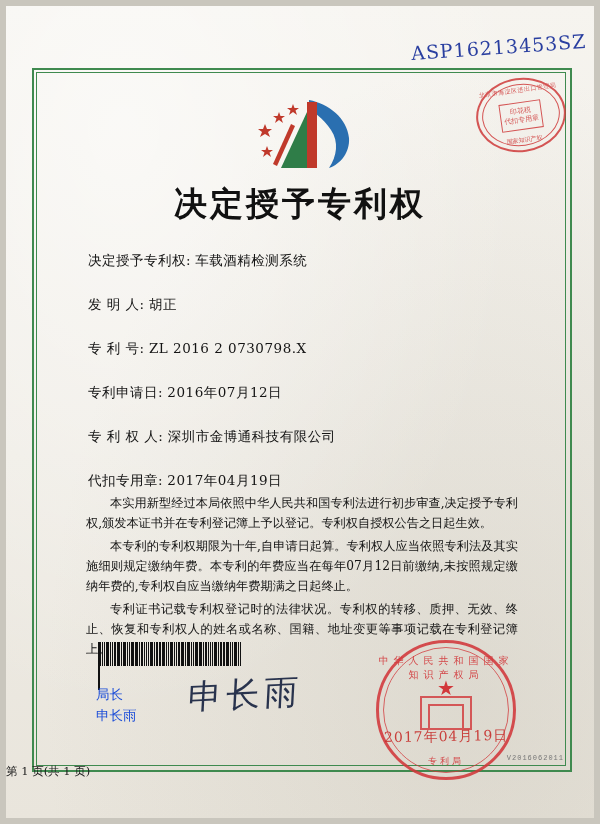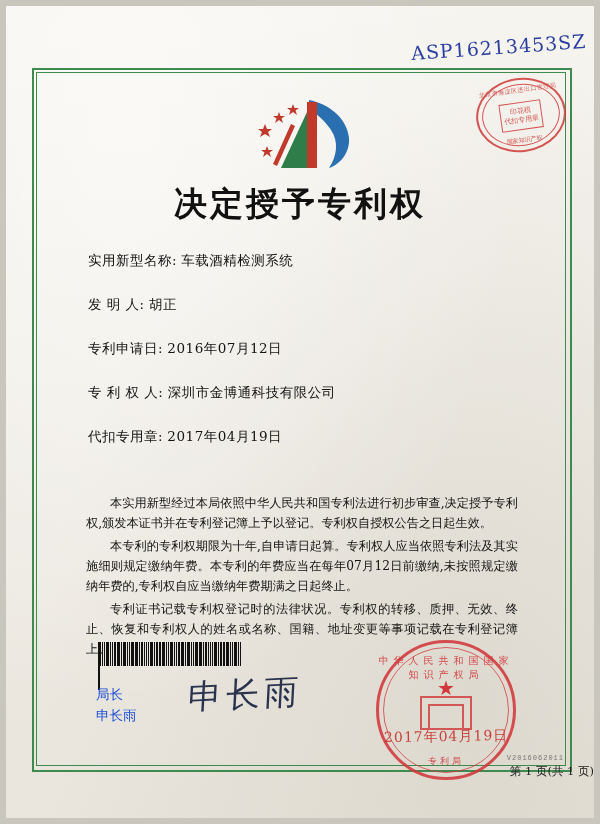--- a/index.html
+++ b/index.html
@@ -291,21 +291,21 @@
     font-size: 14px;
     letter-spacing: 1px;
     transform: rotate(-1deg);
     opacity: 0.92;
   }
 
   .page-footer {
     position: absolute;
     width: 100%;
     top: 758px;
-    text-align: right;
+    text-align: left;
     font-family: "DejaVu Serif", "Liberation Serif", serif;
     font-size: 11.5px;
     color: #222;
   }
   .corner-code {
     position: absolute;
     right: 30px;
     top: 748px;
     font-family: Liberation Mono, monospace;
     font-size: 7px;
@@ -345,26 +345,30 @@
       <polygon points="28,18 29.5,22 34,22 30.5,24.5 32,29 28,26 24,29 25.5,24.5 22,22 26.5,22"></polygon>
       <polygon points="42,10 43.5,14 48,14 44.5,16.5 46,21 42,18 38,21 39.5,16.5 36,14 40.5,14"></polygon>
       <polygon points="16,52 17.5,56 22,56 18.5,58.5 20,63 16,60 12,63 13.5,58.5 10,56 14.5,56"></polygon>
     </g>
   </svg>
 
   <div class="title">决定授予专利权</div>
 
   <div class="fields">
     <div class="field">
-      <span class="lbl">实用新型名称:</span>
+      <span class="lbl">决定授予专利权:</span>
       <span class="val">车载酒精检测系统</span>
     </div>
     <div class="field">
       <span class="lbl">发 明 人:</span>
       <span class="val">胡正</span>
+    </div>
+    <div class="field">
+      <span class="lbl">专 利 号:</span>
+      <span class="val">ZL 2016 2 0730798.X</span>
     </div>
     <div class="field">
       <span class="lbl">专利申请日:</span>
       <span class="val">2016年07月12日</span>
     </div>
     <div class="field">
       <span class="lbl">专 利 权 人:</span>
       <span class="val">深圳市金博通科技有限公司</span>
     </div>
     <div class="field">

